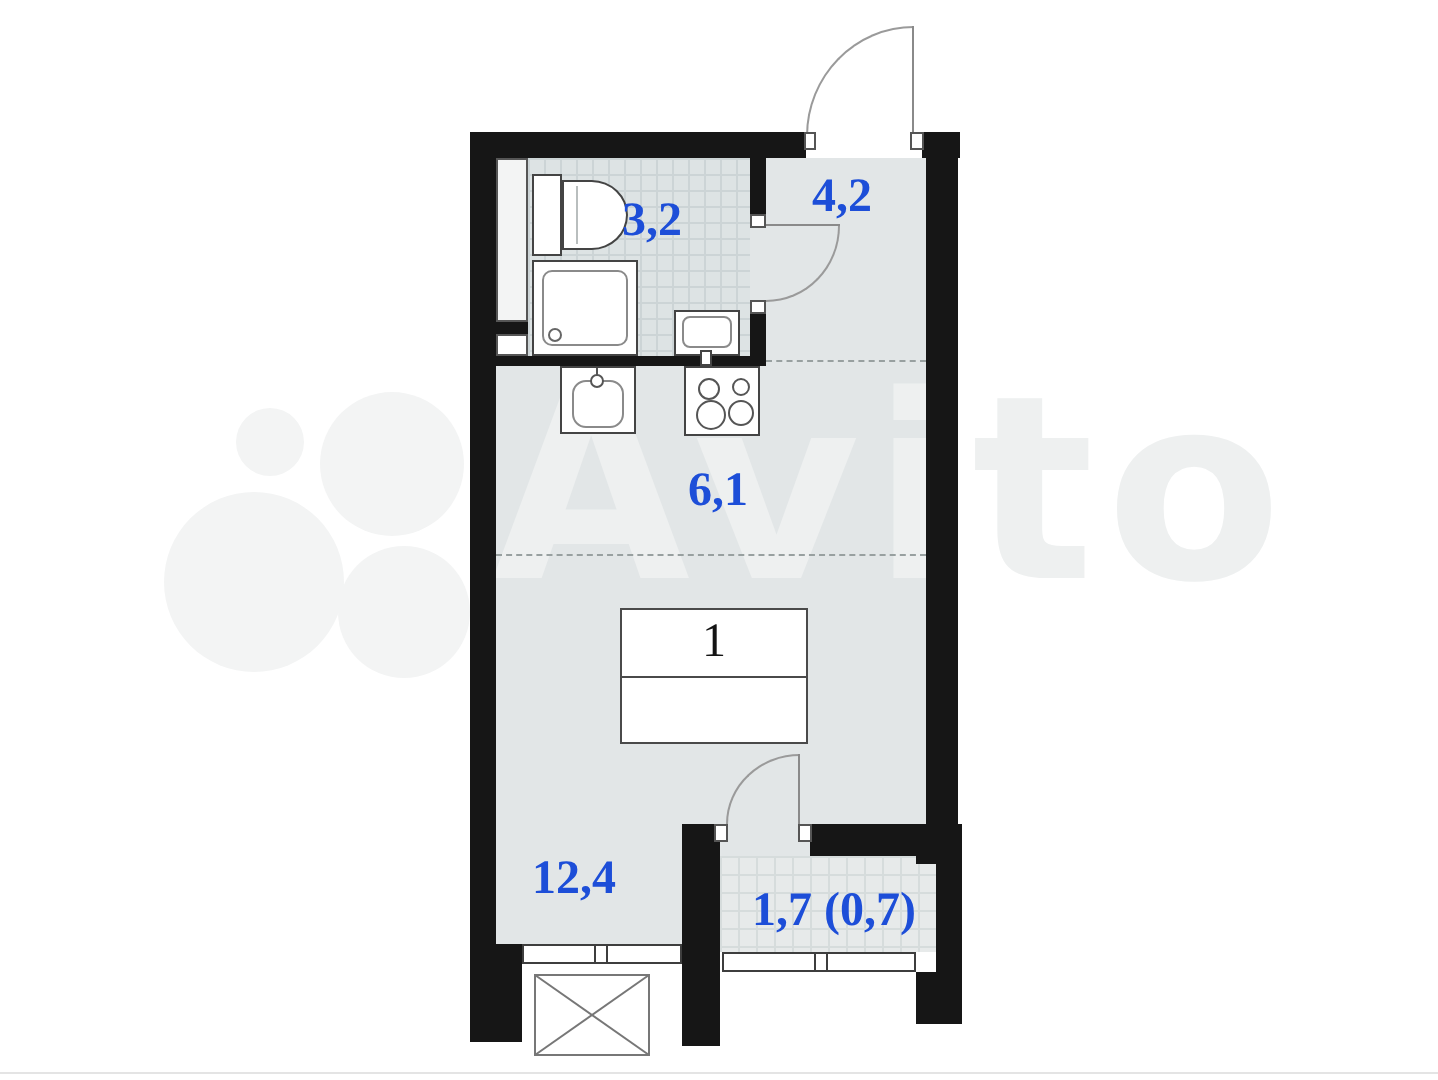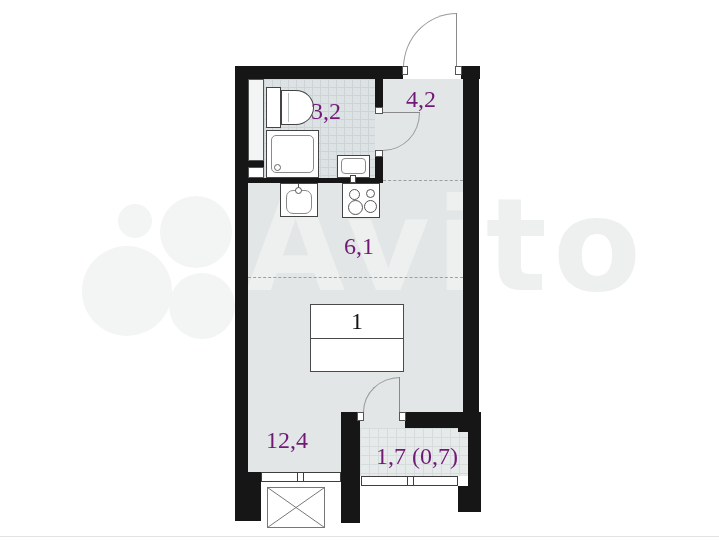--- a/index.html
+++ b/index.html
@@ -21,22 +21,22 @@
       font-weight:700;font-size:128px;line-height:1;letter-spacing:6px;z-index:21;}
   .fixture{background:#ffffff;border:1px solid #444;z-index:30;}
   .fix-inner{border:1px solid #8a8a8a;background:#fff;z-index:31;}
   .round{border-radius:50%;}
   .doorline{background:#8a8a8a;z-index:45;}
   .arc{z-index:44;}
   .frame{background:#ffffff;border:1px solid #555;z-index:50;}
   .window{background:#ffffff;border-top:1px solid #3e3e3e;border-bottom:1px solid #3e3e3e;z-index:46;}
   .wtick{position:absolute;top:0;width:1px;height:100%;background:#3e3e3e;}
   .dash{border-top:1px dashed #98a0a0;height:0;z-index:25;}
-  .room-label{color:#701a75;font-size:24px;transform:translate(-50%,-50%);
-      white-space:nowrap;z-index:60;}
+  .room-label{color:#1d4ed8;font-size:24px;transform:translate(-50%,-50%);
+      white-space:nowrap;z-index:60;font-weight:bold;}
   .infobox{background:#ffffff;border:1px solid #4a4a4a;z-index:60;display:flex;
       flex-direction:column;}
   .infobox .row1{height:33px;border-bottom:1px solid #4a4a4a;display:flex;
       align-items:center;justify-content:center;font-size:24px;color:#141414;}
   .infobox .row2{flex:1;display:flex;align-items:center;justify-content:center;
       font-size:26px;color:#141414;}
   .seam{background:#b9bebe;z-index:32;}
   .bottom-line{background:#e4e4e4;z-index:5;}
 </style>
 </head>

